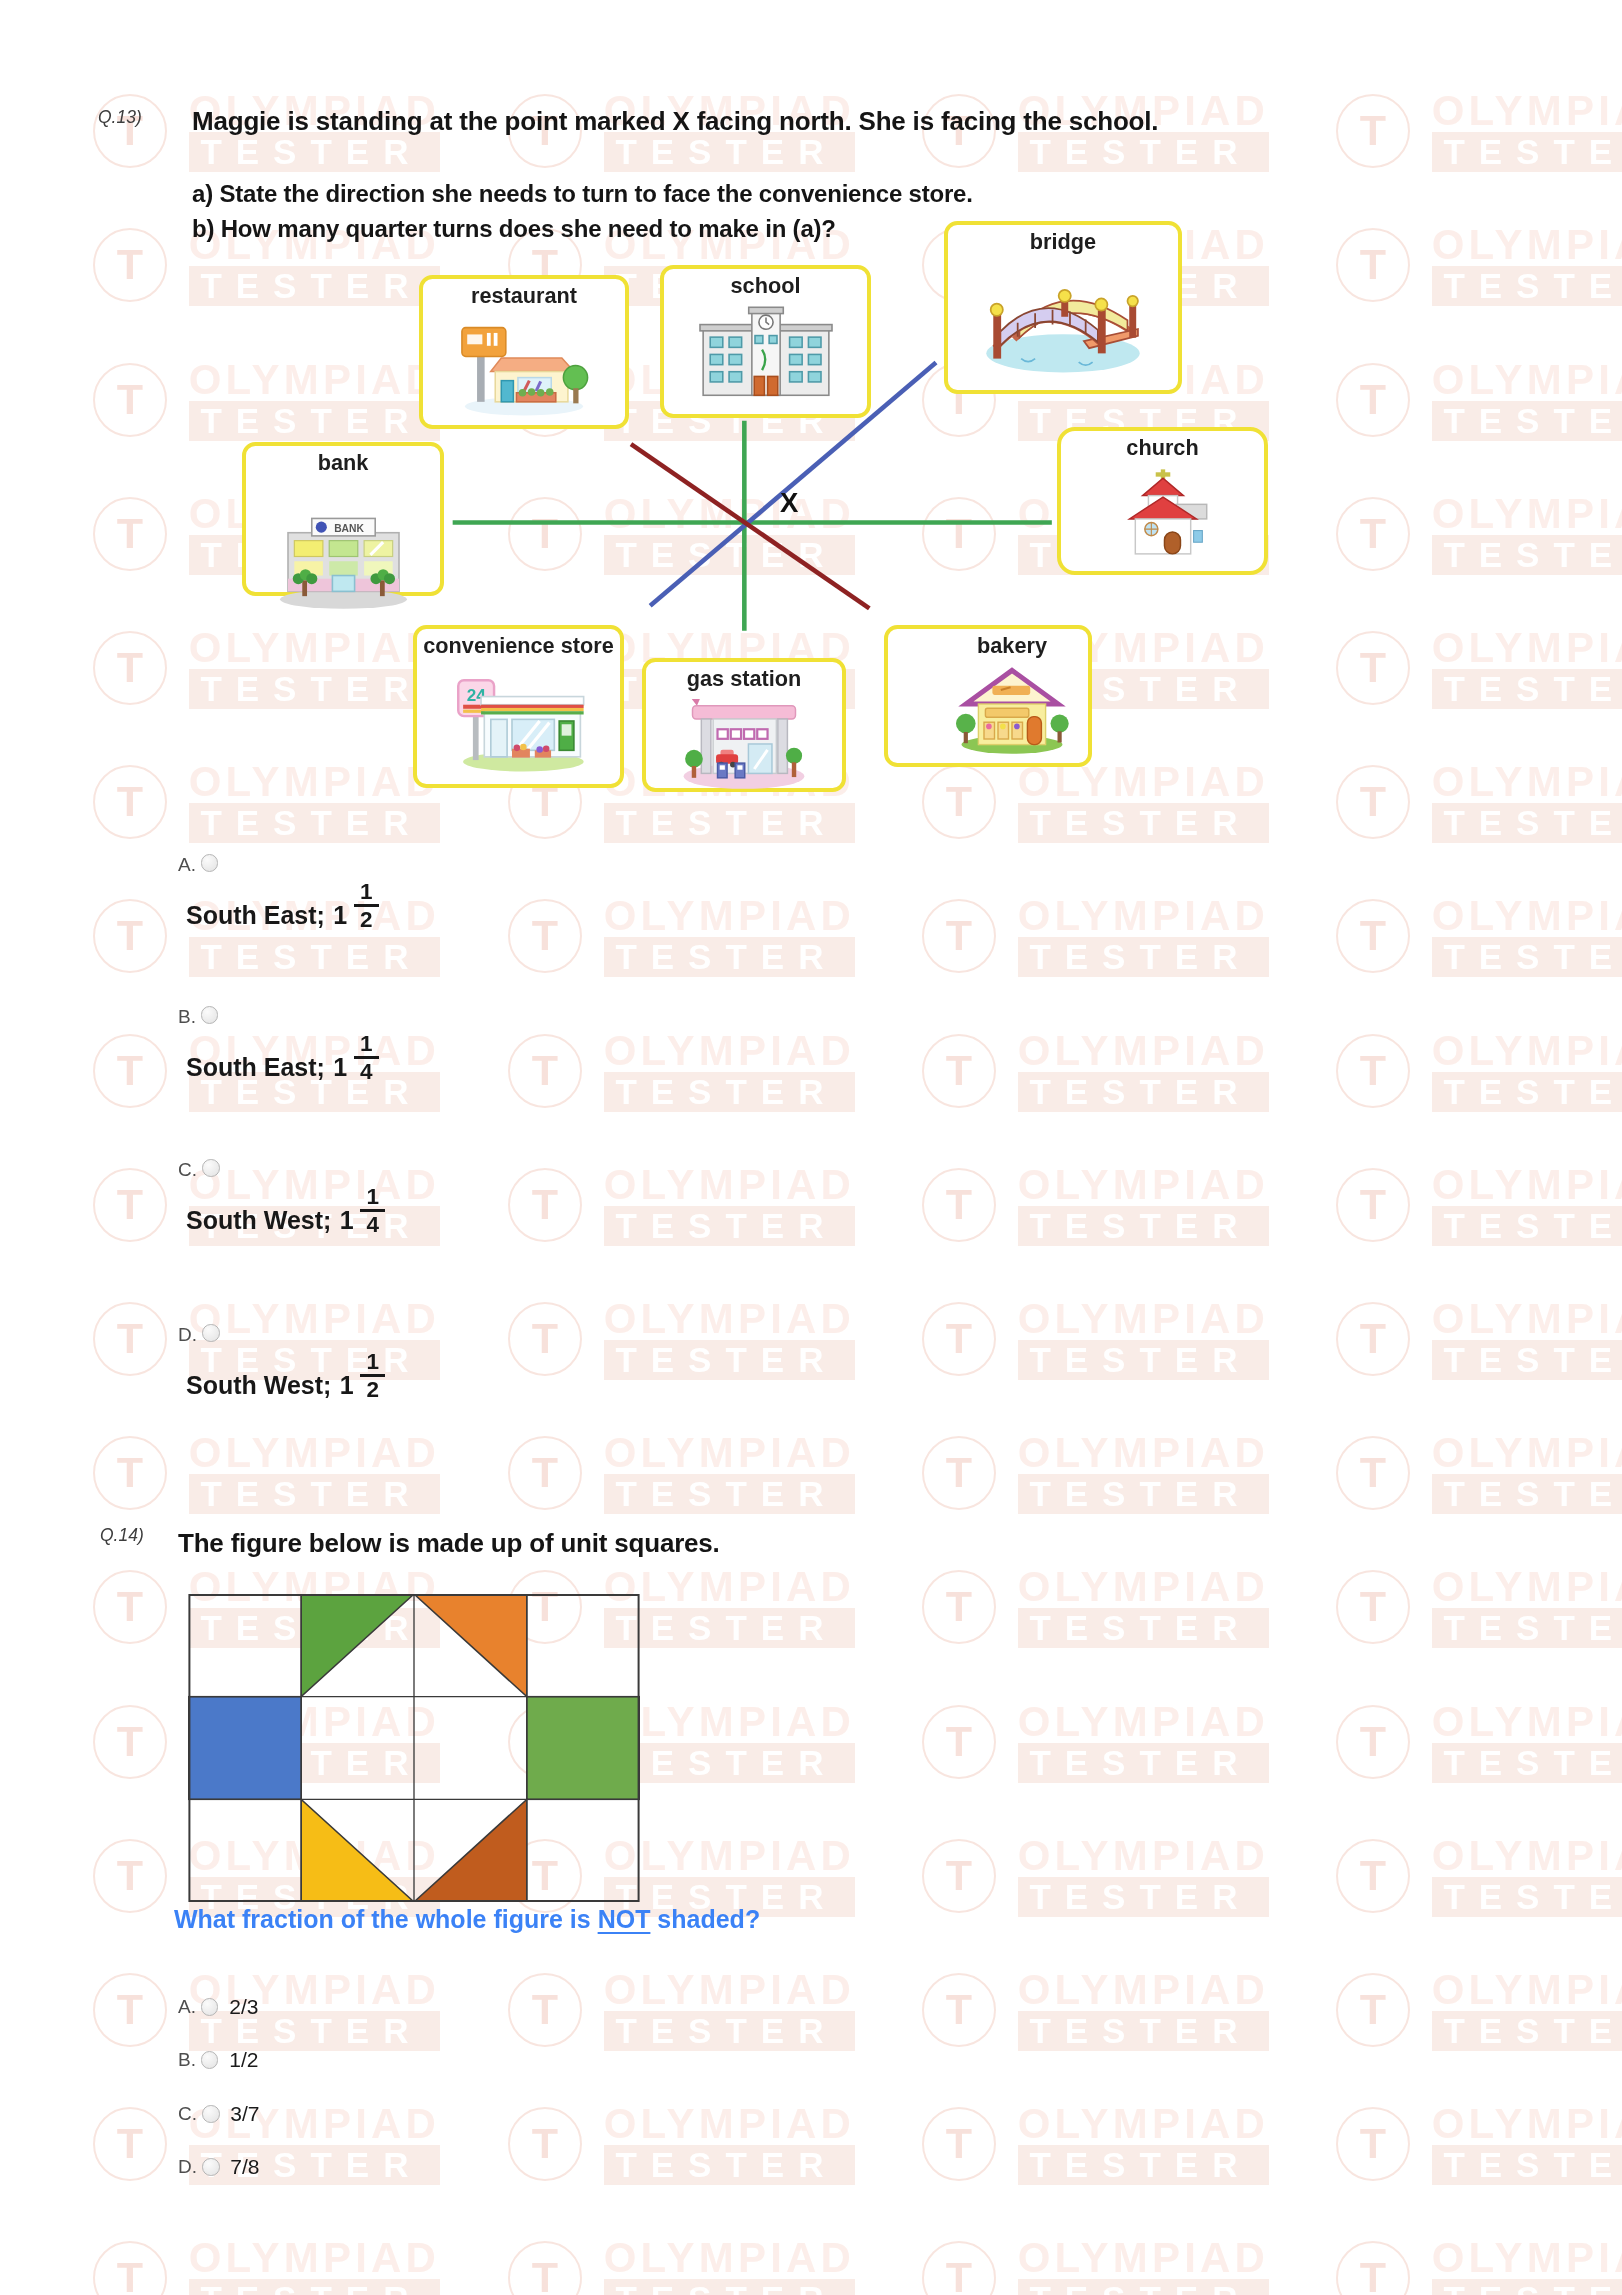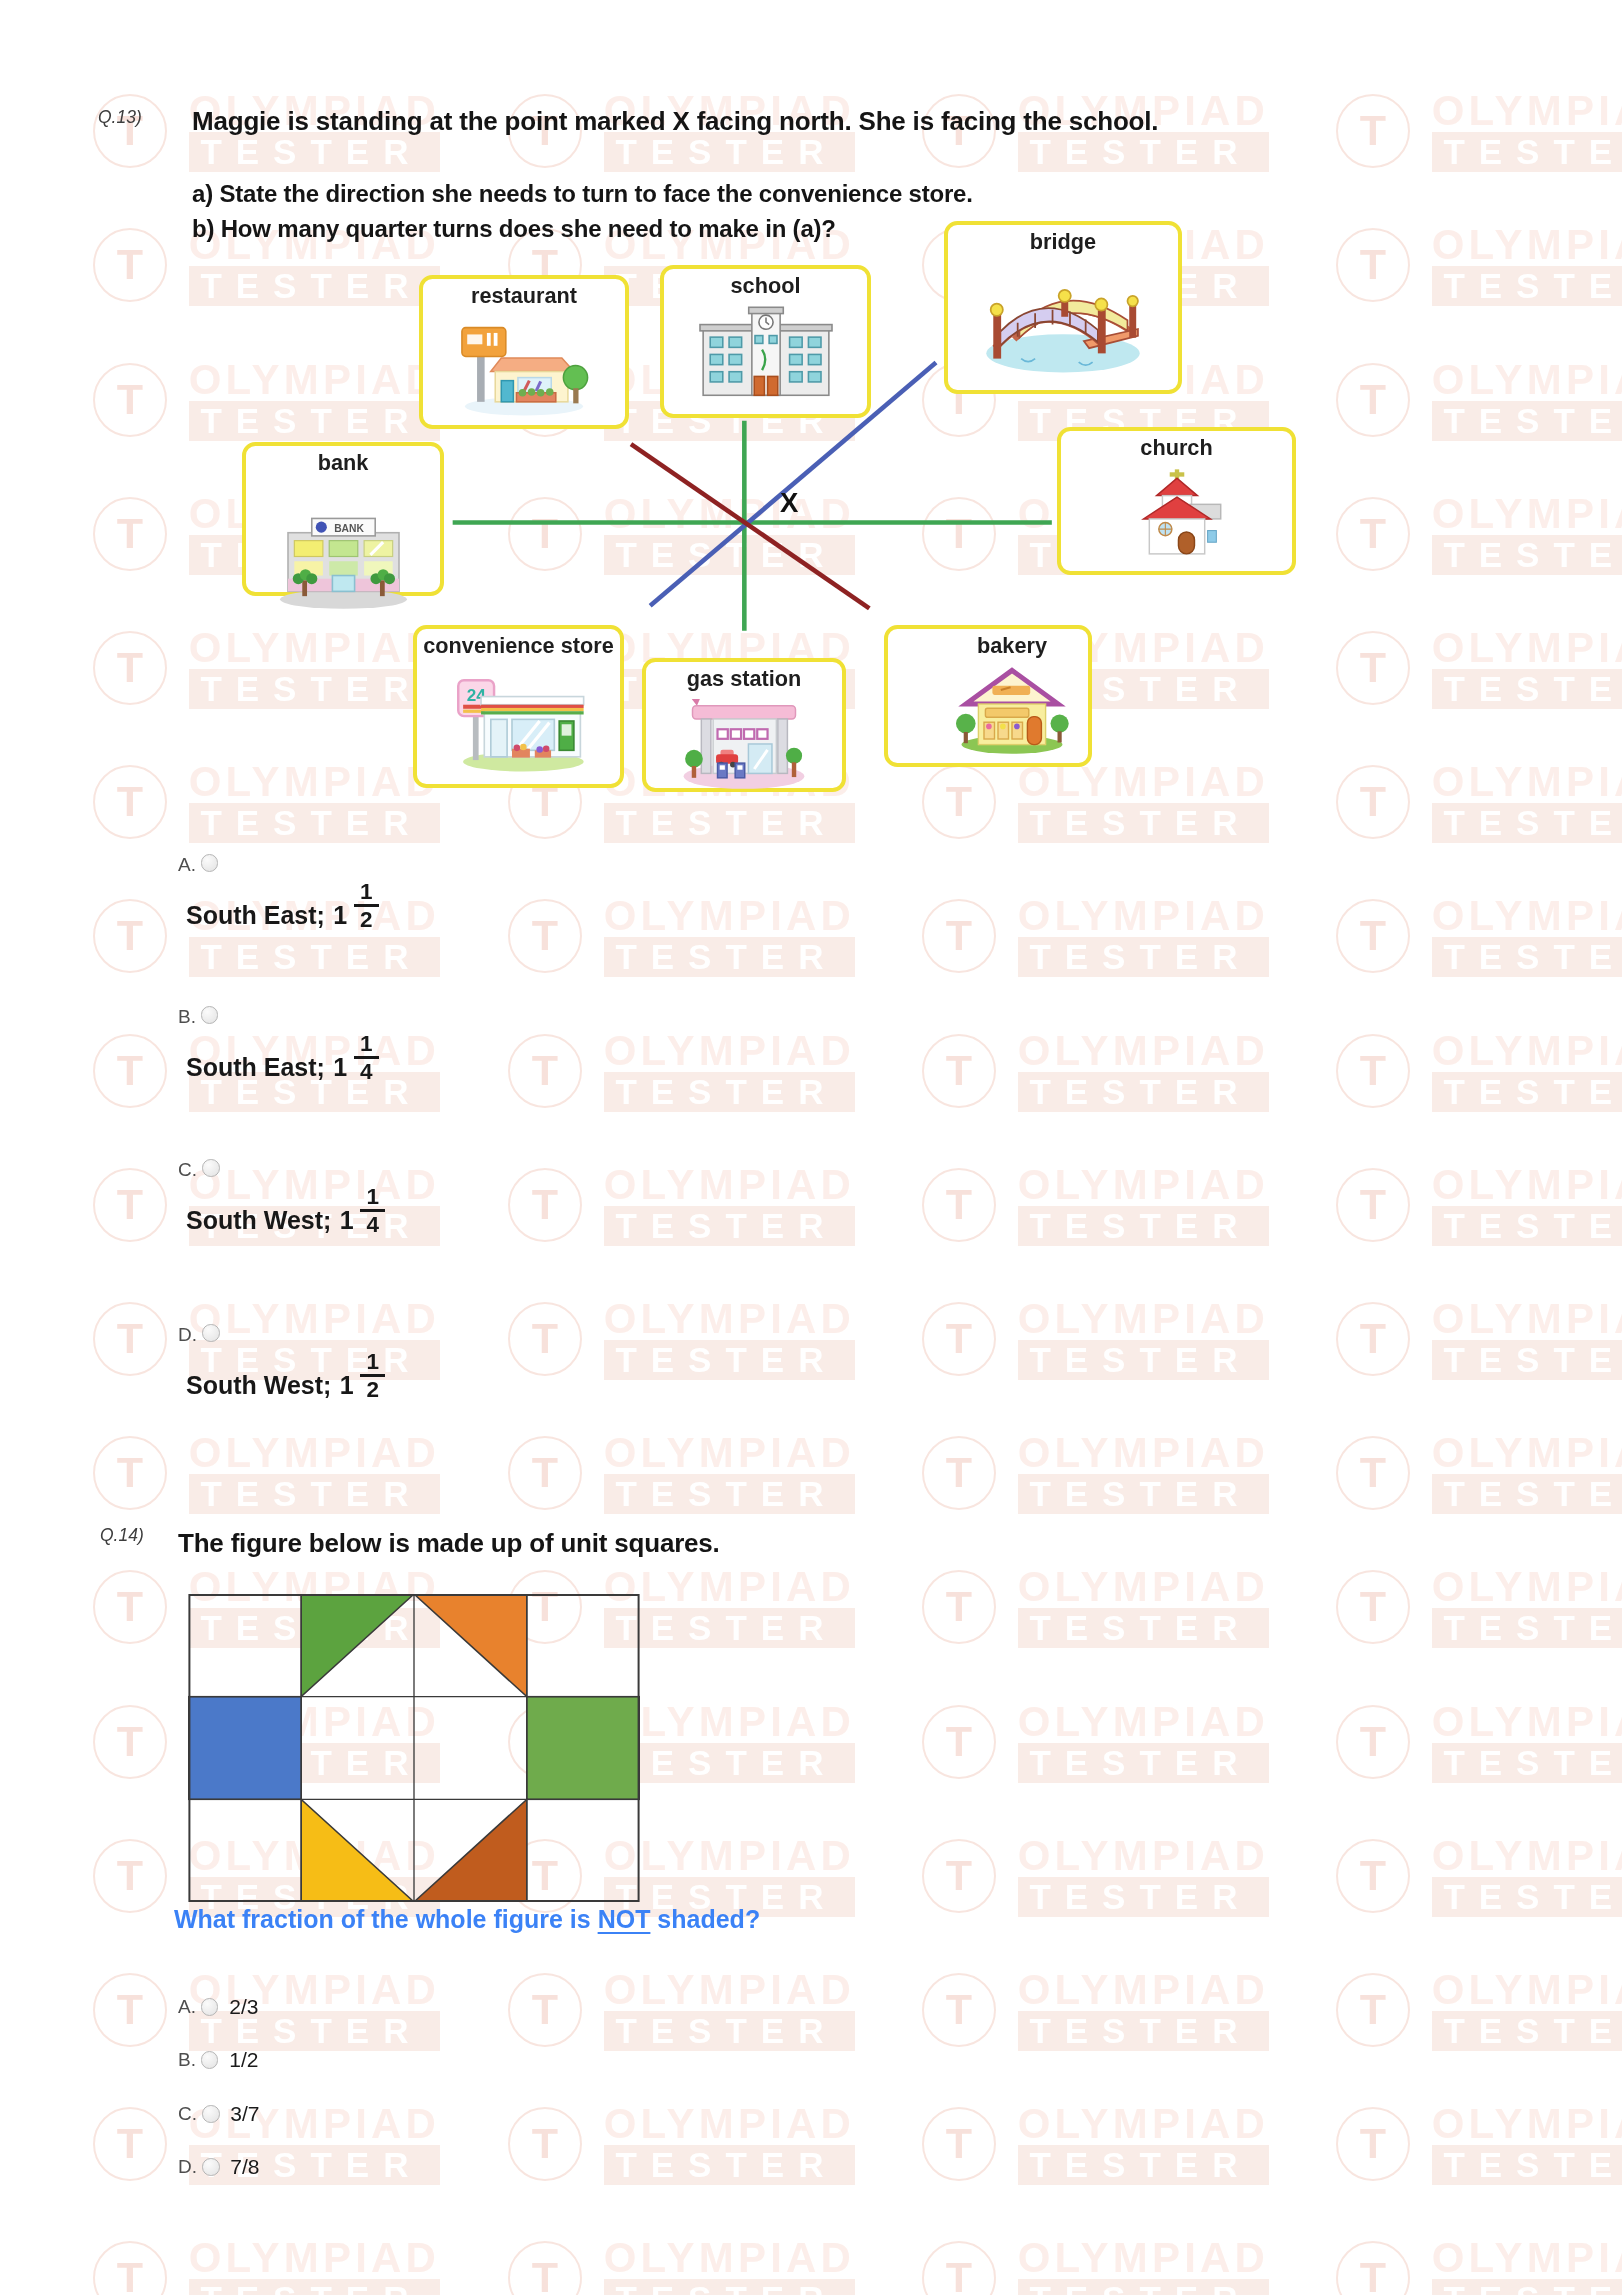--- a/index.html
+++ b/index.html
@@ -647,21 +647,21 @@
             <rect x="146" y="100" width="6" height="20" fill="#8a5a38"></rect>
     <circle cx="43" cy="98" r="7" fill="#3f9a3f"></circle>
             <circle cx="52" cy="93" r="7" fill="#4fae46"></circle>
             <circle cx="60" cy="98" r="7" fill="#3f9a3f"></circle>
     <circle cx="141" cy="98" r="7" fill="#3f9a3f"></circle>
             <circle cx="150" cy="93" r="7" fill="#4fae46"></circle>
             <circle cx="158" cy="98" r="7" fill="#3f9a3f"></circle>
           </svg>
         </div>
       </div>
-      <div class="place" style="left: 1057px; top: 427px; width: 239px; height: 148px;">
+      <div class="place" style="left: 1057px; top: 427px; width: 211px; height: 148px; border-radius: 18px;">
         <div class="place-label">church</div>
         <div class="place-icon">
           <svg width="178" height="102" viewBox="0 0 200 140" preserveAspectRatio="xMidYMid meet">
     <rect x="97" y="6" width="6" height="16" fill="#c9c24a"></rect>
             <rect x="90" y="10" width="20" height="6" fill="#c9c24a"></rect>
     <polygon points="72,42 128,42 100,18" fill="#e04040" stroke="#b02828" stroke-width="2"></polygon>
     <rect x="80" y="42" width="40" height="28" fill="#fff" stroke="#c8c8c8" stroke-width="2"></rect>
     <circle cx="100" cy="54" r="6" fill="#8ecbe8" stroke="#6aa8c8" stroke-width="2"></circle>
     <rect x="118" y="54" width="42" height="20" fill="#dcdcdc" stroke="#b8b8b8" stroke-width="2"></rect>
     <polygon points="54,74 146,74 100,44" fill="#e04040" stroke="#b02828" stroke-width="2"></polygon>

